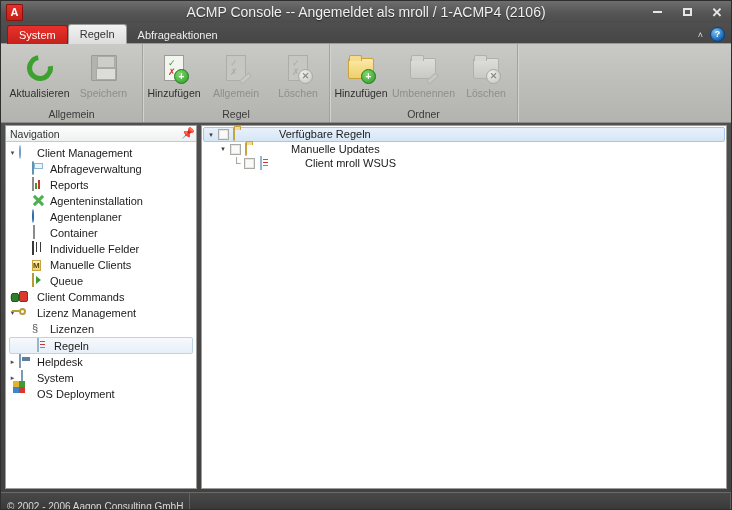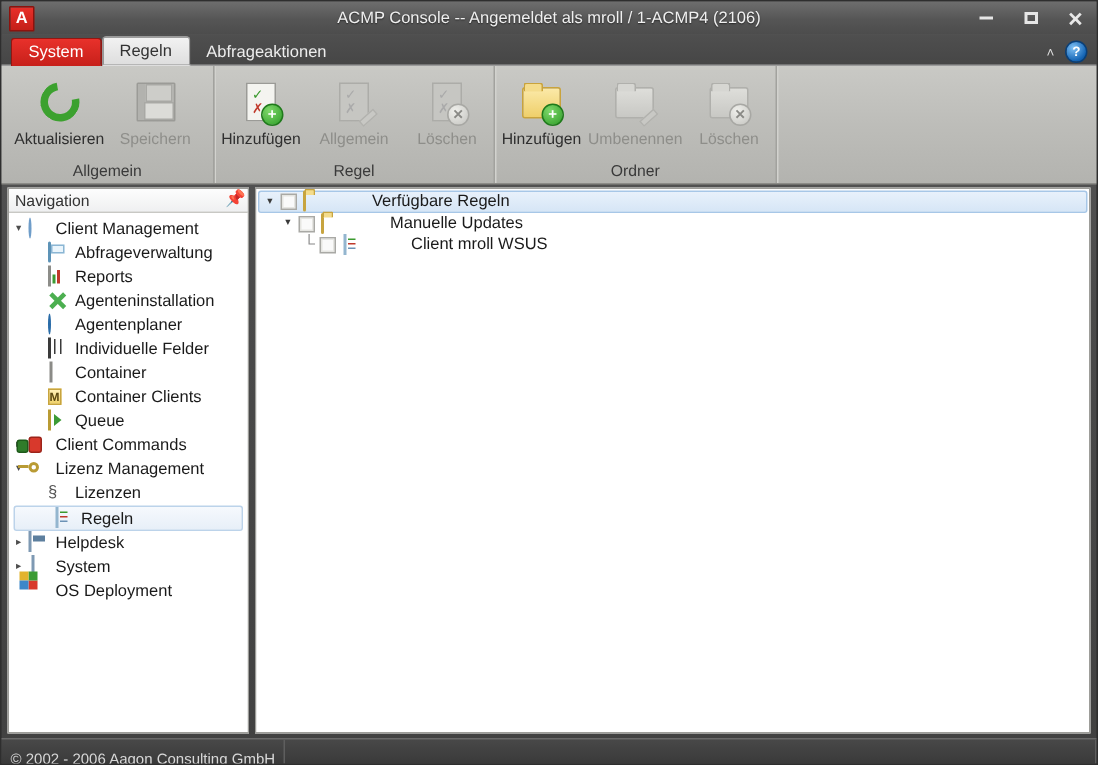--- a/index.html
+++ b/index.html
@@ -27,21 +27,21 @@
     width:15px;height:15px;margin-left:5px;
     background:linear-gradient(#e8302a,#c41f18);
     border:1px solid #8d120d;
     border-radius:1px;
     color:#fff;font-weight:bold;font-size:11px;
     display:flex;align-items:center;justify-content:center;
     line-height:1;
   }
   .title-text{
     position:absolute;left:0;right:0;text-align:center;
-    color:#f0f0f0;font-size:11px;
+    color:#f0f0f0;font-size:14px;
     text-shadow:0 1px 1px rgba(0,0,0,.55);
     pointer-events:none;
   }
   .win-btns{margin-left:auto;display:flex;align-items:center;padding-right:6px;gap:14px;}
   .win-btn{
     width:16px;height:14px;display:flex;align-items:center;justify-content:center;
     color:#e8e8e8;font-size:11px;position:relative;
   }
   .win-btn.min::after{content:"";width:9px;height:2px;background:#e6e6e6;display:block;}
   .win-btn.max::after{content:"";width:9px;height:8px;border:2px solid #e6e6e6;display:block;box-sizing:border-box;}
@@ -174,21 +174,21 @@
 
   
   .body{
     position:absolute;top:121px;left:0;right:0;bottom:16px;
     display:flex;padding:3px 4px 4px 4px;box-sizing:border-box;gap:4px;
   }
   .panel{
     background:#fff;border:1px solid #9d9d99;
     box-sizing:border-box;display:flex;flex-direction:column;
   }
-  .nav-panel{width:161px;flex:none;}
+  .nav-panel{width:192px;flex:none;}
   .nav-header{
     height:15px;display:flex;align-items:center;
     background:linear-gradient(#fdfdfd,#eff0f1);
     border-bottom:1px solid #c8c8c4;
     padding:0 4px;font-size:10.5px;color:#333;
   }
   .nav-title{flex:1;}
   .pin-icon{width:11px;height:11px;position:relative;color:#4a4a4a;font-size:11px;line-height:11px;text-align:center;}
   .nav-tree{flex:1;overflow:hidden;padding-top:3px;background:#fff;}
 
@@ -438,36 +438,36 @@
         <div class="trow">
           <span class="exp"></span>
             <span class="exp"></span>
           <span class="tico"><span class="i-planner"></span></span>
           <span class="tlabel">Agentenplaner</span>
         </div>
 
         <div class="trow">
           <span class="exp"></span>
             <span class="exp"></span>
+          <span class="tico"><span class="i-cont"></span></span>
+          <span class="tlabel">Container</span>
+        </div>
+
+        <div class="trow">
+          <span class="exp"></span>
+            <span class="exp"></span>
           <span class="tico"><span class="i-grid"></span></span>
           <span class="tlabel">Individuelle Felder</span>
         </div>
 
         <div class="trow">
           <span class="exp"></span>
             <span class="exp"></span>
-          <span class="tico"><span class="i-cont"></span></span>
-          <span class="tlabel">Container</span>
-        </div>
-
-        <div class="trow">
-          <span class="exp"></span>
-            <span class="exp"></span>
           <span class="tico"><span class="i-manual">M</span></span>
-          <span class="tlabel">Container Clients</span>
+          <span class="tlabel">Manuelle Clients</span>
         </div>
 
         <div class="trow">
           <span class="exp"></span>
             <span class="exp"></span>
           <span class="tico"><span class="i-queue"></span></span>
           <span class="tlabel">Queue</span>
         </div>
 
         <div class="trow">

